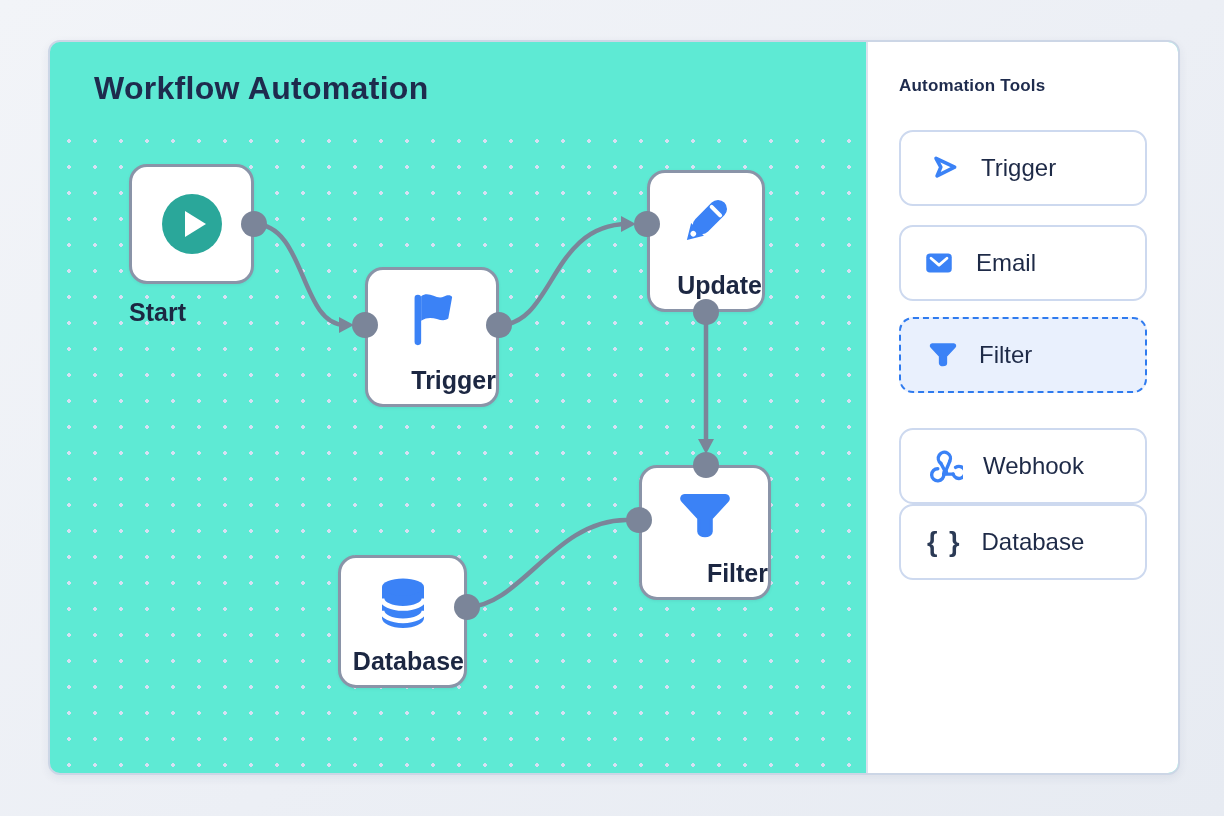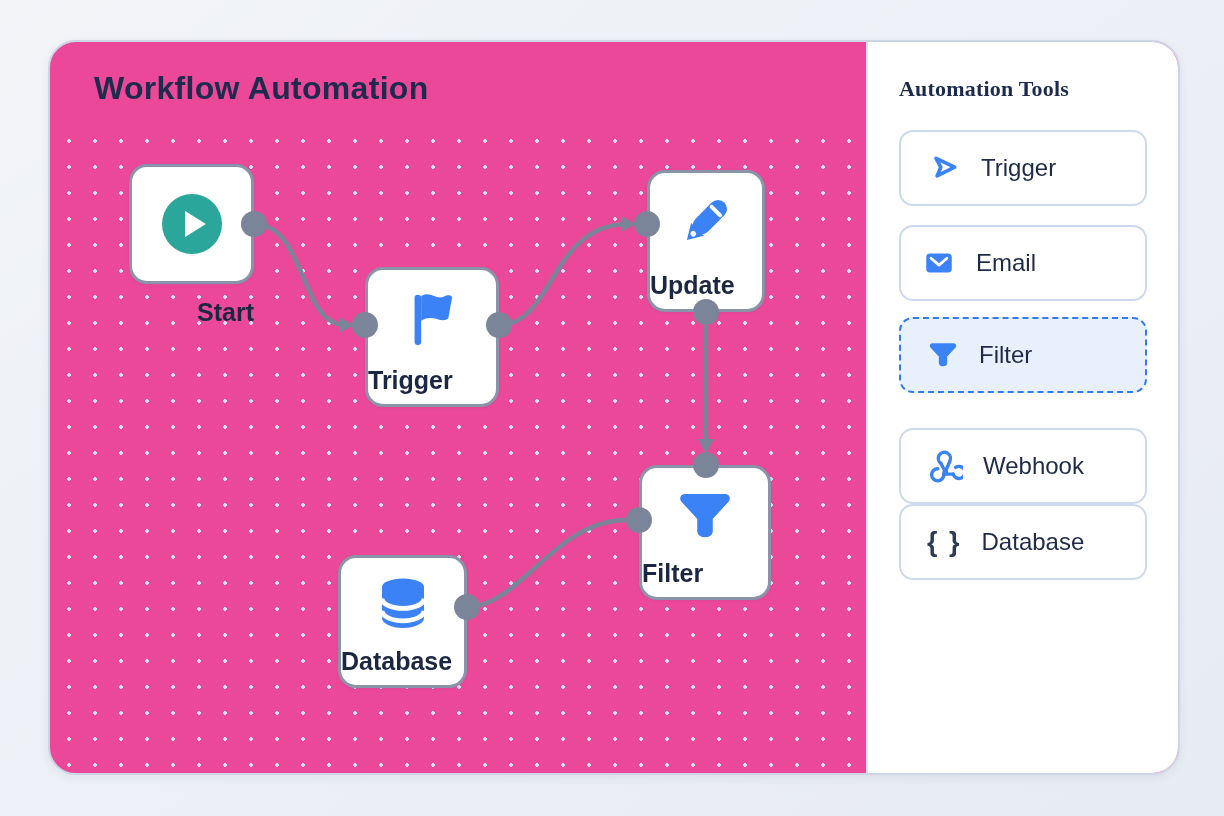--- a/index.html
+++ b/index.html
@@ -5,21 +5,21 @@
   * { margin:0; padding:0; box-sizing:border-box; }
   html,body { width:1224px; height:816px; overflow:hidden; }
   body {
     font-family:"Liberation Sans", sans-serif;
     background:linear-gradient(140deg,#f2f4f8 0%,#eceff5 55%,#e7ebf2 100%);
     position:relative;
     color:#1e2a47;
   }
   .panel {
     position:absolute; left:48px; top:40px; width:1132px; height:735px;
-    background:#ec4899; border:2px solid #ccd6e6; border-radius:28px;
+    background:#5eead4; border:2px solid #ccd6e6; border-radius:12px;
     box-shadow:0 3px 10px rgba(40,60,100,0.07);
     display:flex; overflow:hidden;
   }
   
   .canvas {
     position:relative; width:818px; height:100%;
     border-right:2px solid #dbe2ee;
   }
   .dots {
     position:absolute; left:0; top:78px; right:0; bottom:0;
@@ -34,36 +34,36 @@
   .wires { position:absolute; left:0; top:0; z-index:1; }
   .node {
     position:absolute; background:#ffffff;
     border:3.5px solid #8a94a8; border-radius:18px;
     display:flex; flex-direction:column; align-items:center; z-index:2;
     box-shadow:0 1px 3px rgba(60,75,110,0.10);
   }
   .node-label {
     font-size:25px; font-weight:600; color:#1c2742; z-index:4;
   }
-  .node-label.inside { position:absolute; bottom:9px; left:0; right:0; text-align:left; }
-  .ext-label { position:absolute; text-align:right; z-index:2; }
+  .node-label.inside { position:absolute; bottom:9px; left:0; right:0; text-align:right; }
+  .ext-label { position:absolute; text-align:left; z-index:2; }
   .port {
     position:absolute; width:26px; height:26px; border-radius:50%;
     background:#7b8599; z-index:3;
   }
   .node-icon { display:block; }
   
   #node-start    { left:79px;  top:122px; width:125px; height:120px; justify-content:center; }
   #node-trigger  { left:315px; top:225px; width:134px; height:140px; }
   #node-update   { left:597px; top:128px; width:118px; height:142px; }
   #node-filter   { left:589px; top:423px; width:132px; height:135px; }
   #node-database { left:288px; top:513px; width:129px; height:133px; }
   
   .sidebar { position:relative; flex:1; height:100%; background:#ffffff; padding:34px 31px 0 31px; }
-  .sidebar-title { font-size:22px; font-weight:700; color:#1e2b4d; letter-spacing:0.2px;font-family:Liberation Serif, serif; }
+  .sidebar-title { font-size:17px; font-weight:700; color:#1e2b4d; letter-spacing:0.2px; }
   .tool-card {
     position:absolute; left:31px; width:248px; height:76px;
     background:#ffffff; border:2px solid #cdd9ef; border-radius:14px;
     display:flex; align-items:center; padding-left:26px; gap:20px;
     cursor:pointer;
   }
   .tool-card.selected {
     background:#e9f0fd; border:2.5px dashed #2f7bef;
   }
   .tool-label { font-size:24px; font-weight:500; color:#1e2a47; }

